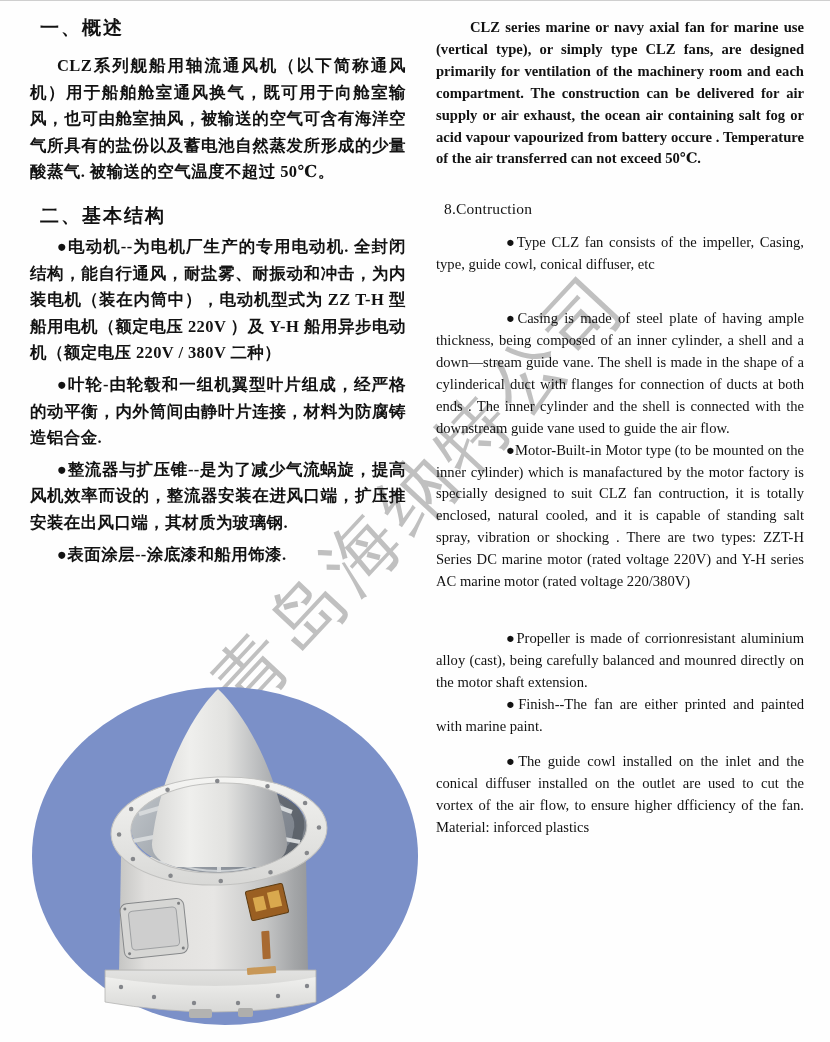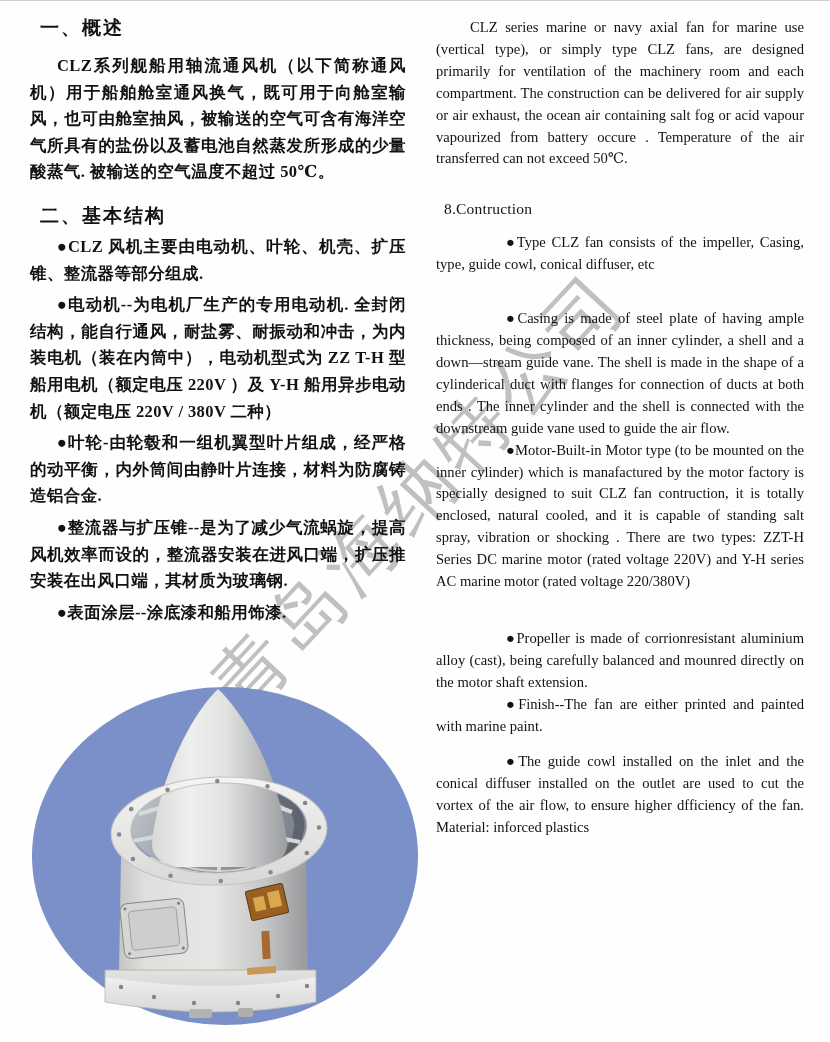--- a/index.html
+++ b/index.html
@@ -24,21 +24,21 @@
 
   .cn-h { font-size:19px; font-weight:bold; letter-spacing:2px; margin:8px 0 0 10px; }
   .cn-h2 { margin-top:17px; }
   .cn { font-size:16.5px; font-weight:bold; line-height:26.6px; text-align:justify;
         margin:0; letter-spacing:0.4px; }
   .cn.opening { margin-top:12px; text-indent:27px; }
   .cn.bullet  { margin-top:5px;  text-indent:27px; }
 
   .en-h { font-size:15.5px; font-weight:400; margin:6px 0 0 8px; letter-spacing:0.2px; }
   .en { font-size:14.6px; font-weight:400; line-height:21.9px; text-align:justify; margin:0; }
-  .en.opening { margin-top:12px; text-indent:34px; }
+  .en.opening { margin-top:12px; text-indent:34px;font-weight:bold; }
   .en.bullet  { text-indent:70px; }
   .mt-h2  { margin-top:30px; }
   .mt-sm  { margin-top:14px; }
   .mt-md  { margin-top:32px; }
   .mt-lg  { margin-top:35px; }
   .mt-0   { margin-top:0; }
 
   
   .photo { position:absolute; left:26px; top:664px; z-index:2; }
 </style>
@@ -47,21 +47,20 @@
 
 <div class="page">
 
   <div class="watermark">青岛海纳特公司</div>
 
   <div class="col col-left">
     <div class="cn-h">一、概述</div>
     <p class="cn opening">CLZ系列舰船用轴流通风机（以下简称通风机）用于船舶舱室通风换气，既可用于向舱室输风，也可由舱室抽风，被输送的空气可含有海洋空气所具有的盐份以及蓄电池自然蒸发所形成的少量酸蒸气. 被输送的空气温度不超过 50℃。</p>
 
     <div class="cn-h cn-h2">二、基本结构</div>
-    <p class="cn bullet">●CLZ 风机主要由电动机、叶轮、机壳、扩压锥、整流器等部分组成.</p>
     <p class="cn bullet">●电动机--为电机厂生产的专用电动机. 全封闭结构，能自行通风，耐盐雾、耐振动和冲击，为内装电机（装在内筒中），电动机型式为 ZZ T-H 型船用电机（额定电压 220V ）及 Y-H 船用异步电动机（额定电压 220V / 380V 二种）</p>
     <p class="cn bullet">●叶轮-由轮毂和一组机翼型叶片组成，经严格的动平衡，内外筒间由静叶片连接，材料为防腐铸造铝合金.</p>
     <p class="cn bullet">●整流器与扩压锥--是为了减少气流蜗旋，提高风机效率而设的，整流器安装在进风口端，扩压推安装在出风口端，其材质为玻璃钢.</p>
     <p class="cn bullet">●表面涂层--涂底漆和船用饰漆.</p>
   </div>
 
   <div class="col col-right">
     <p class="en opening">CLZ series marine or navy axial fan for marine use (vertical type), or simply type CLZ fans, are designed primarily for ventilation of the machinery room and each compartment. The construction can be delivered for air supply or air exhaust, the ocean air containing salt fog or acid vapour vapourized from battery occure . Temperature of the air transferred can not exceed 50℃.</p>
 
     <div class="en-h mt-h2">8.Contruction</div>

